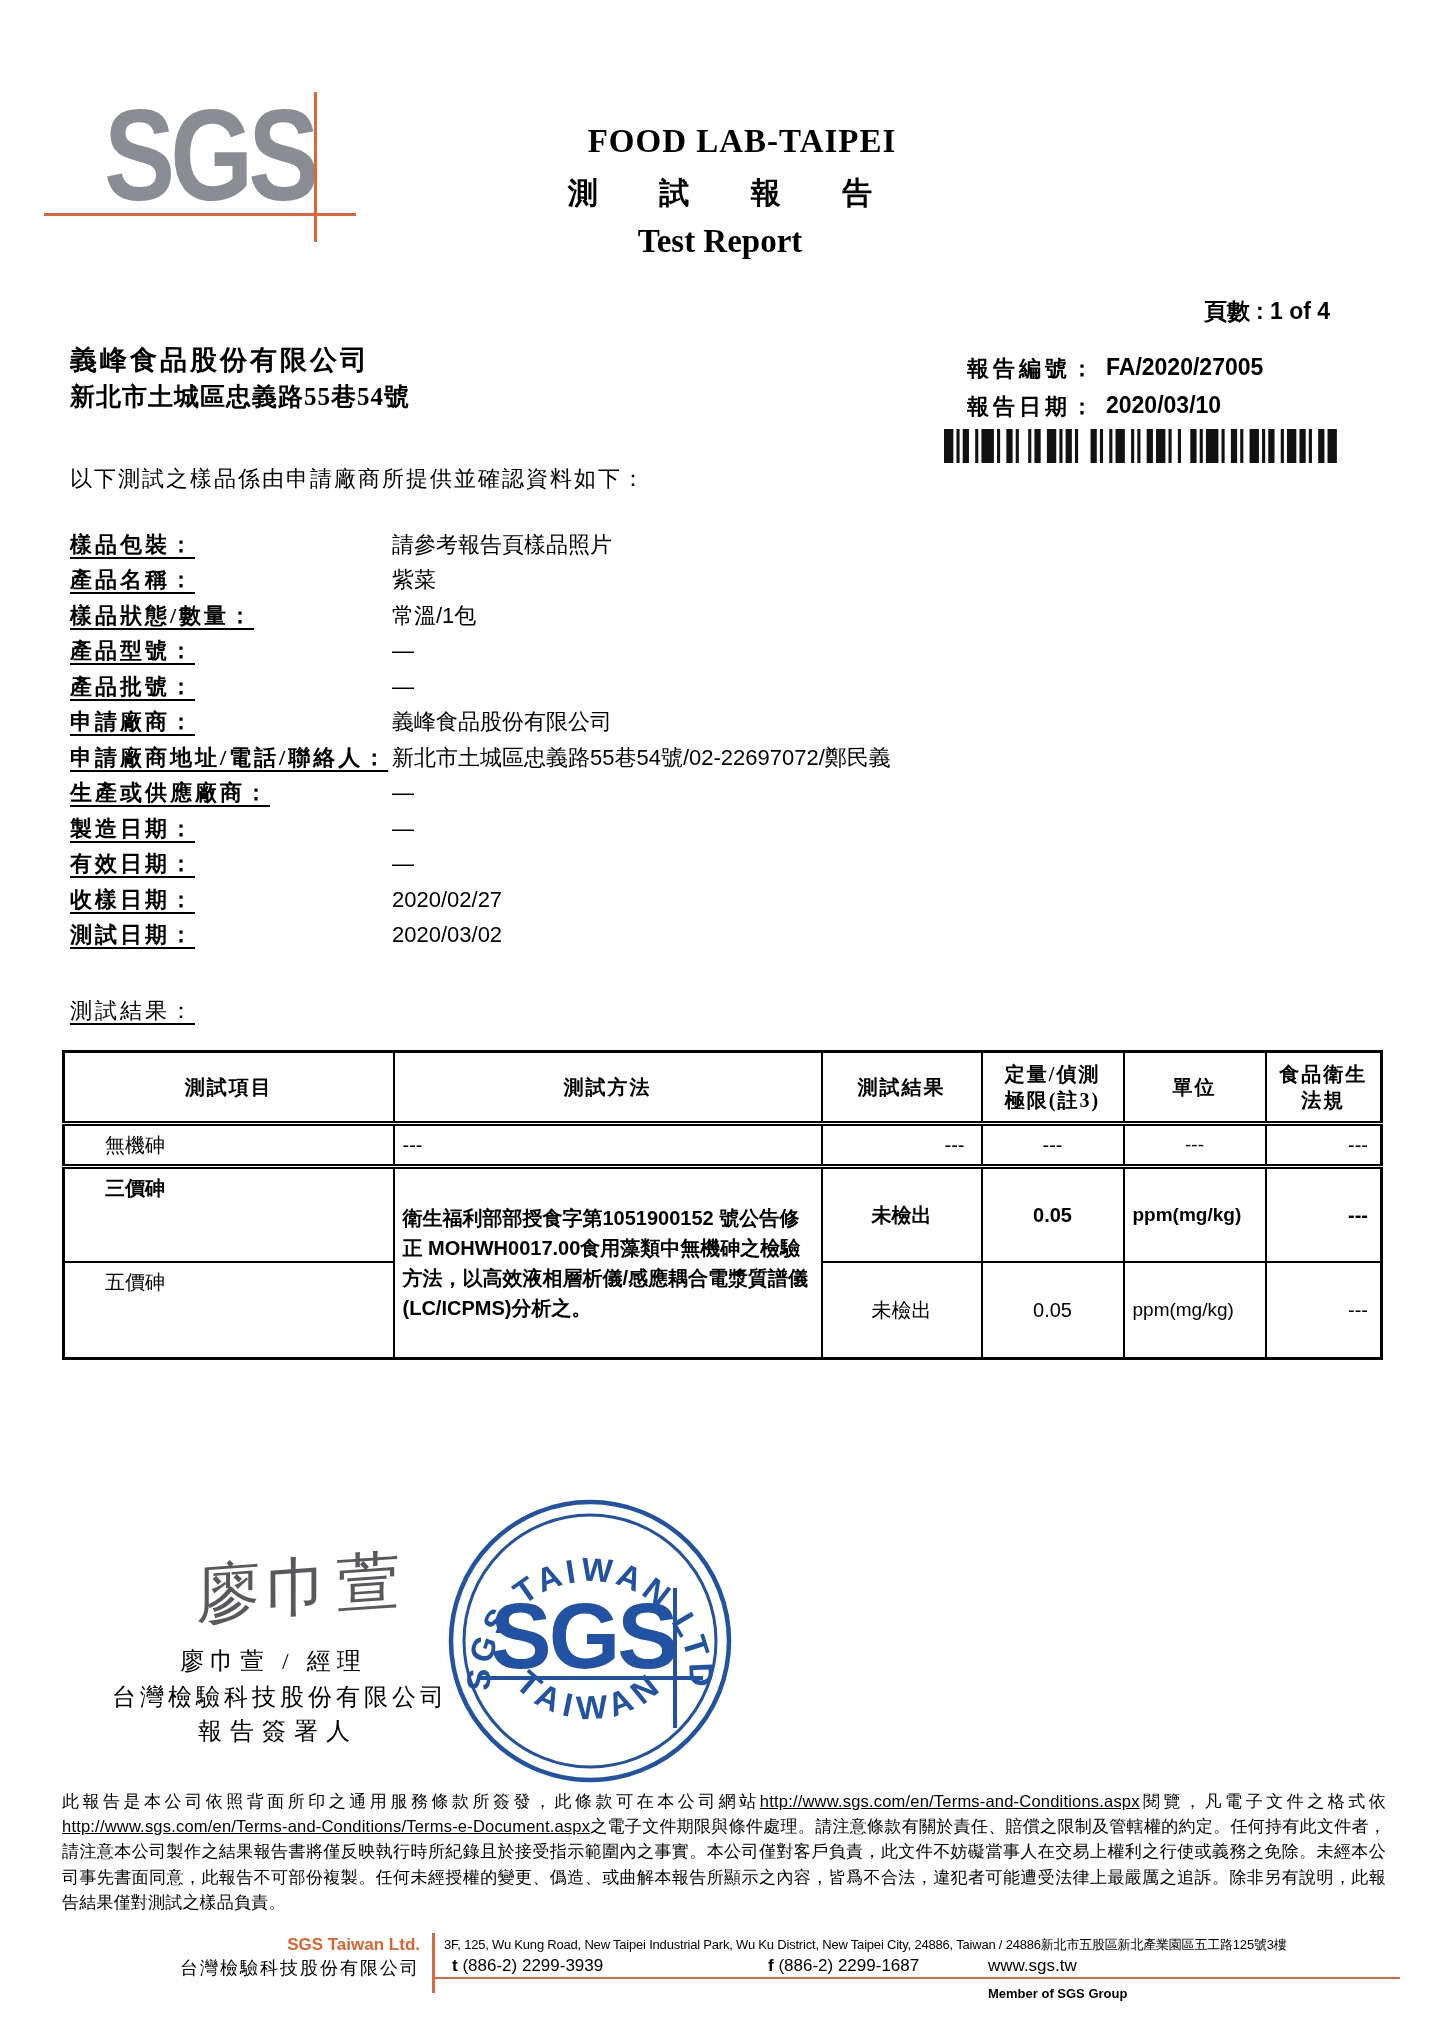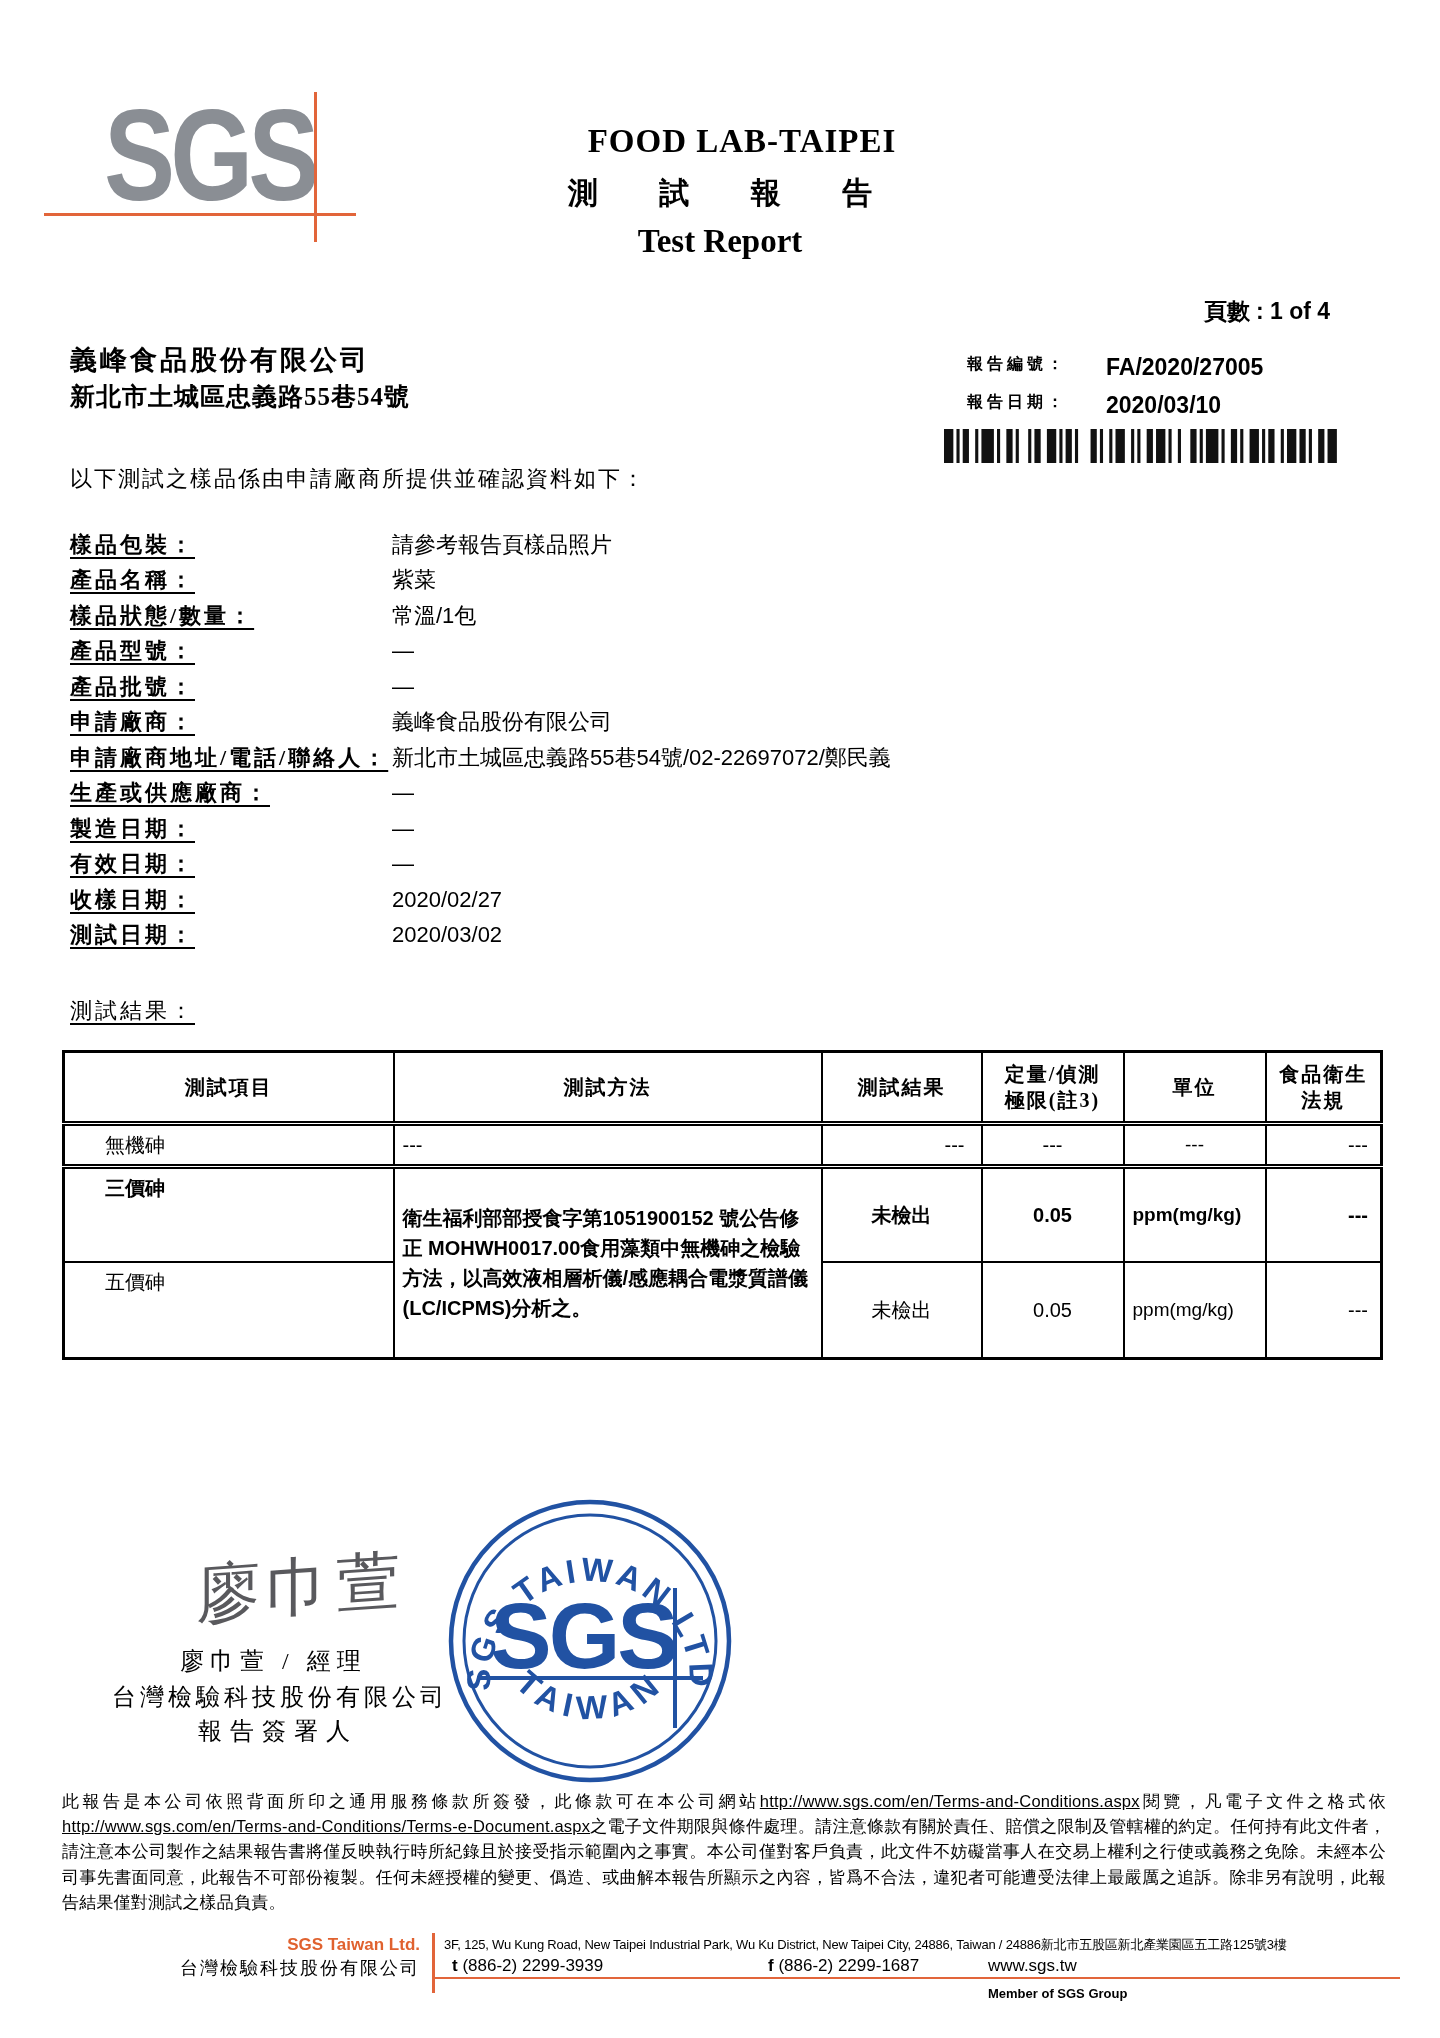--- a/index.html
+++ b/index.html
@@ -19,21 +19,21 @@
   .t-en1{font-size:33px;font-weight:bold;margin-top:11px;letter-spacing:1px;padding-left:44px;}
   .t-zh2{font-size:30px;font-weight:600;letter-spacing:27px;padding-left:27px;margin-top:13px;}
   .t-en2{font-size:33px;font-weight:bold;margin-top:9px;}
 
   .page-num{position:absolute;left:1204px;top:296px;font-size:23px;font-weight:bold;white-space:nowrap;}
   .page-num .pn-value{font-family:"Liberation Sans",sans-serif;margin-left:6px;}
 
   
   .client-name{position:absolute;left:70px;top:342px;font-size:27px;font-weight:bold;letter-spacing:3px;}
   .client-address{position:absolute;left:70px;top:380px;font-size:25px;font-weight:bold;letter-spacing:1px;}
-  .meta-label{position:absolute;left:967px;font-size:16px;font-weight:bold;letter-spacing:4px;}
+  .meta-label{position:absolute;left:967px;font-size:22px;font-weight:bold;letter-spacing:4px;}
   .meta-value{position:absolute;left:1106px;font-family:"Liberation Sans",sans-serif;
               font-size:23px;font-weight:bold;}
   .m-no{top:354px;} .m-date{top:392px;}
   .barcode{position:absolute;left:944px;top:429px;}
 
   .intro{position:absolute;left:70px;top:464px;font-size:22px;letter-spacing:2px;}
 
   
   .fields{position:absolute;left:70px;top:527px;width:1320px;}
   .frow{display:flex;align-items:center;height:35.5px;}

